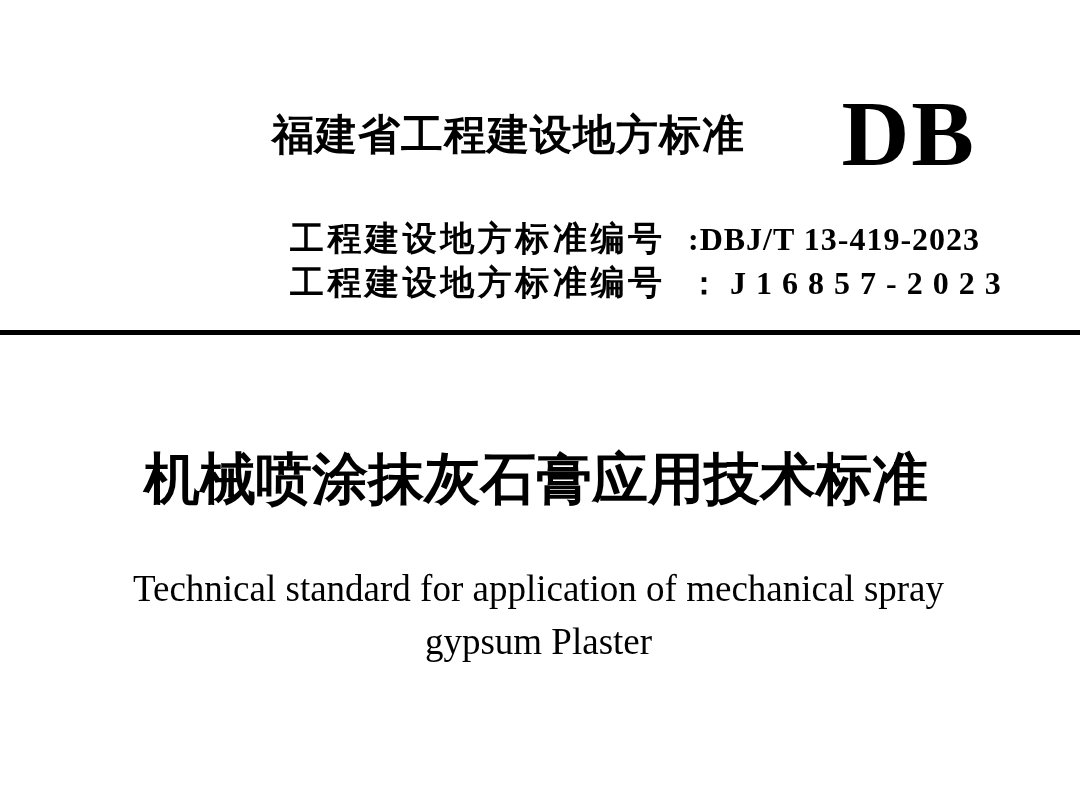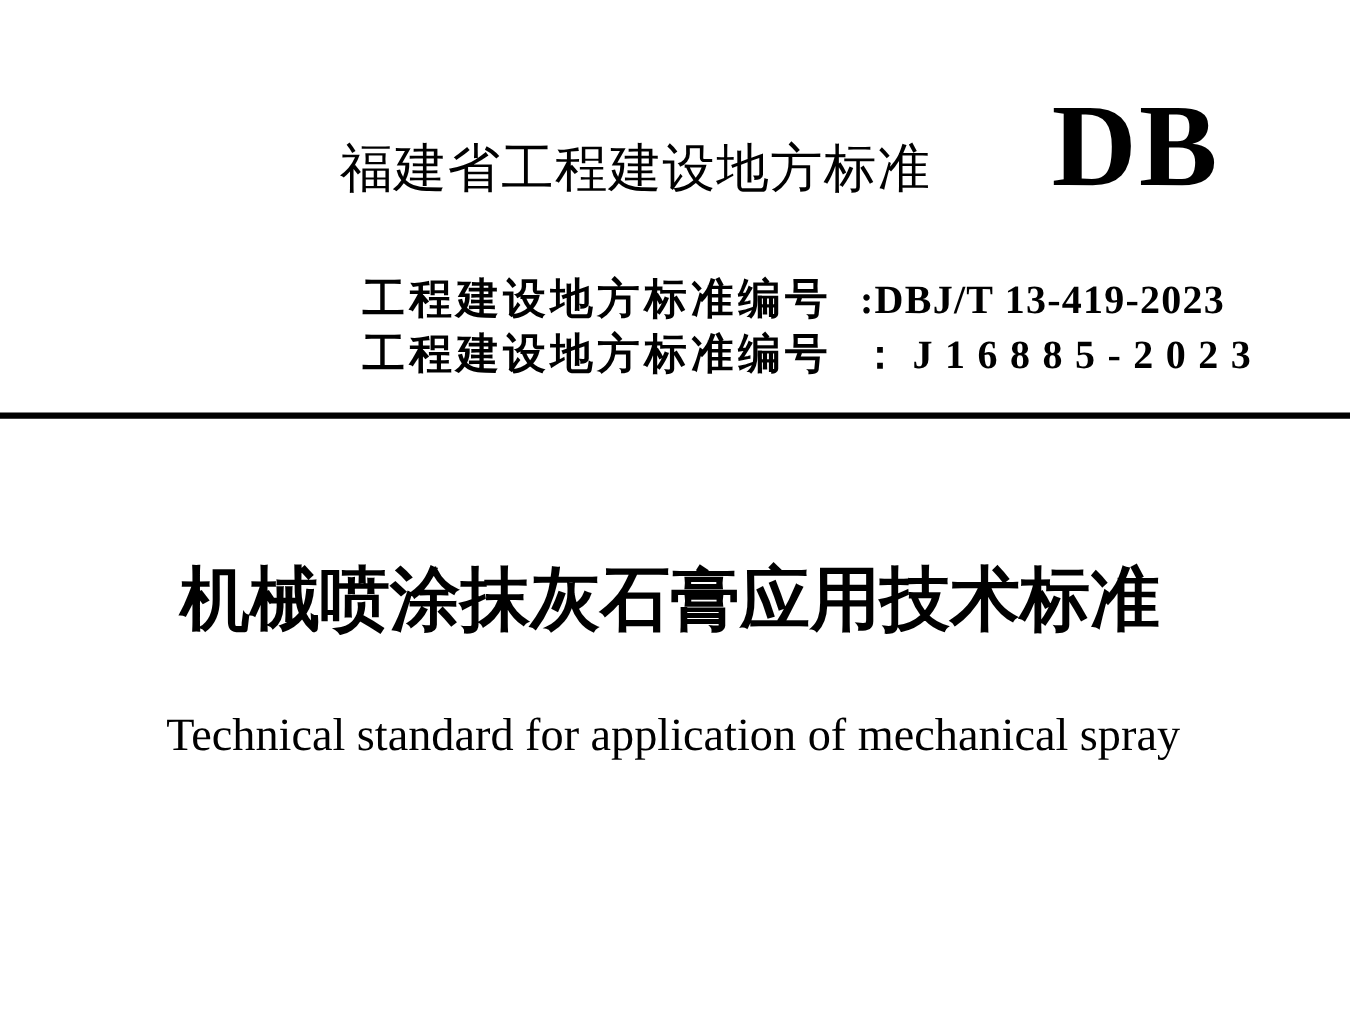--- a/index.html
+++ b/index.html
@@ -16,30 +16,30 @@
     overflow: hidden;
     font-family: "Liberation Serif", serif;
   }
 
   
   .standard-type {
     position: absolute;
     left: 272px;
     top: 112px;
     font-family: "Liberation Sans", "DejaVu Sans", sans-serif;
-    font-weight: normal;
+    font-weight: bold;
     font-size: 42px;
     letter-spacing: 1px;
     line-height: 1.1;
     white-space: nowrap;
   }
   .db-mark {
     position: absolute;
     right: 104px;
-    top: 68px;
+    top: 84px;
     font-family: "Liberation Serif", "DejaVu Serif", serif;
     font-weight: bold;
     font-size: 94px;
     line-height: 1.05;
     letter-spacing: 2px;
   }
 
   
   .reg-block {
     position: absolute;
@@ -114,25 +114,26 @@
 
   <div class="db-mark">DB</div>
 
   <div class="reg-block">
     <div class="reg-row">
       <span class="reg-label">工程建设地方标准编号</span>
       <span class="reg-value">:DBJ/T 13-419-2023</span>
     </div>
     <div class="reg-row">
       <span class="reg-label">工程建设地方标准编号</span>
-      <span class="reg-value">： J 1 6 8 8 5 - 2 0 2 3</span>
+      <span class="reg-value">： J 1 6 8 5 7 - 2 0 2 3</span>
     </div>
   </div>
 
   <div class="divider-rule"></div>
 
   <div class="title-zh">机械喷涂抹灰石膏应用技术标准</div>
 
   <div class="title-en">
     <div>Technical standard for application of mechanical spray</div>
+    <div>gypsum Plaster</div>
   </div>
 
 </div>
 
 </body></html>

